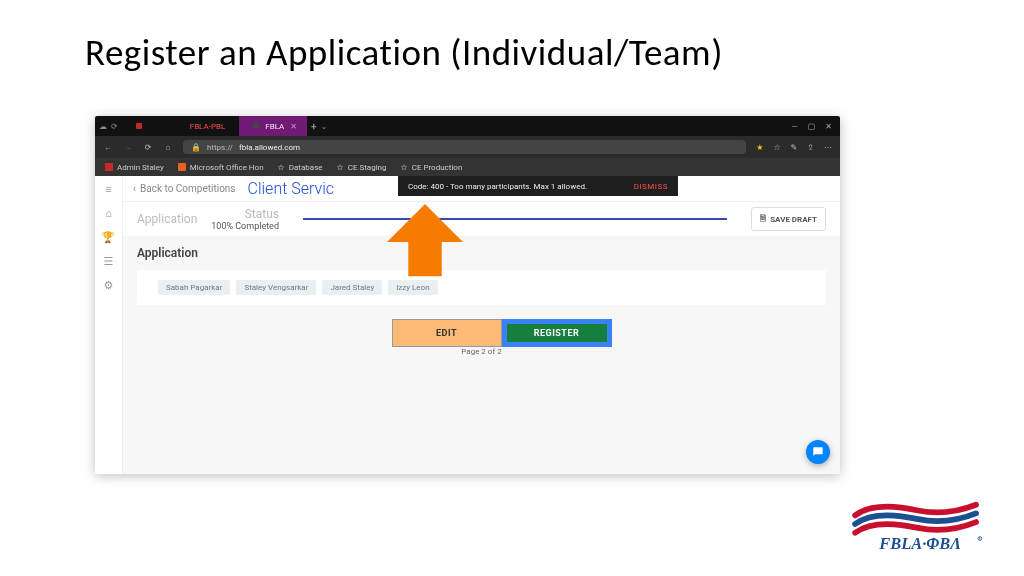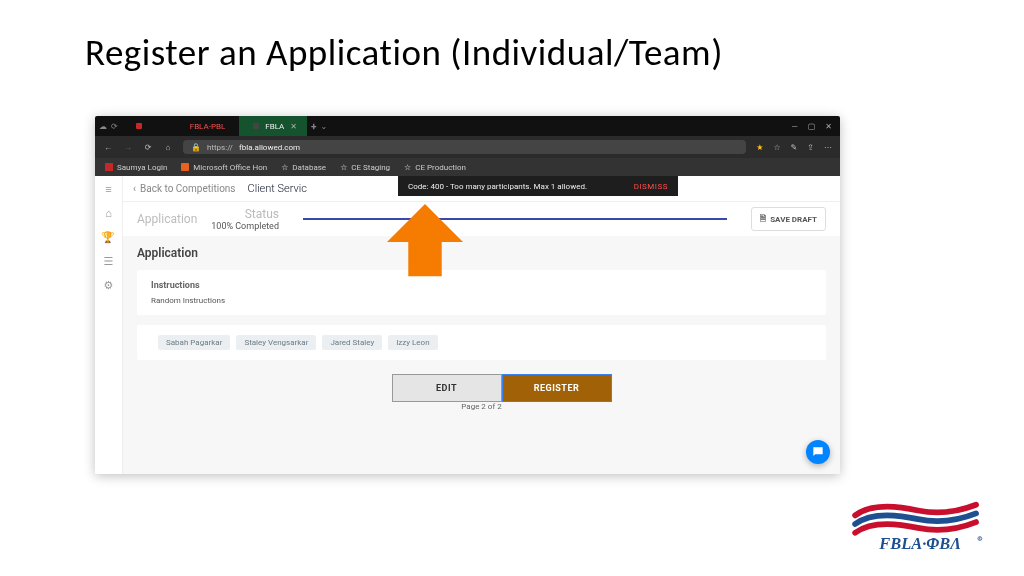--- a/index.html
+++ b/index.html
@@ -45,21 +45,21 @@
   }
   .titlebar .tab {
     background: #333;
     color: #aaa;
     padding: 3px 10px 3px 14px;
     position: relative;
     font-size: 8px;
     display: flex; align-items: center; gap: 6px;
     height: 100%;
   }
-  .titlebar .tab.active { background: #14532d; color: #eee; }
+  .titlebar .tab.active { background: #701a75; color: #eee; }
   .titlebar .tab.inactive { background: transparent; color: #ff4e4e; gap: 48px; }
   .titlebar .tab .favicon { width:6px; height:6px; background:#444; border-radius:1px; display:inline-block; }
   .titlebar .tab .close { font-size:8px; color:#aaa; }
   .titlebar .plus { color:#888; font-weight:bold; font-size:10px; }
   .titlebar .spacer { flex:1; }
   .titlebar .winbtns { display:flex; gap:10px; color:#aaa; font-size:8px; padding-right:4px; }
 
   .addressbar-row {
     height: 22px;
     background: #2b2b2b;
@@ -129,21 +129,21 @@
     background: #fff;
     border-bottom: 1px solid #eee;
     display:flex; align-items:center;
     gap: 12px;
     padding: 0 10px;
     font-size: 10px;
     color: #888;
     position: relative;
   }
   .backlink { color:#888; display:flex; align-items:center; gap:4px; cursor:pointer; }
-  .page-title { color:#0f172a; font-size: 11px; font-weight:300; }
+  .page-title { color:#1d4ed8; font-size: 16px; font-weight:300; }
 
   .error-toast {
     position: absolute;
     top: 0; left: 275px;
     width: 280px;
     height: 20px;
     background: #1e1e1e;
     color: #eee;
     font-size: 8px;
     display:flex; align-items:center; justify-content:space-between;
@@ -209,22 +209,22 @@
   .action-row {
     display:flex; justify-content:center; gap:0; margin-top:4px;
   }
   .btn {
     width: 110px; height: 28px;
     display:flex; align-items:center; justify-content:center;
     font-size: 9px; font-weight:bold;
     letter-spacing: 0.5px;
     cursor:pointer;
   }
-  .btn-outline { border:1px solid #999; background:#e5e5e5; color:#333;margin-left:40px; }
-  .btn-primary { background:#a16207; color:#fff; border:1px solid #3b82f6; }
+  .btn-outline { border:1px solid #999; background:#fdba74; color:#333;margin-left:40px; }
+  .btn-primary { background:#15803d; color:#fff; border:5px solid #3b82f6; }
 
   .pager { text-align:center; font-size:8px; color:#666; margin-top:0; }
 
   .chat-bubble {
     position:absolute;
     right: 10px; bottom: 10px;
     width: 24px; height:24px;
     background:#0084ff;
     border-radius:50%;
     display:flex; align-items:center; justify-content:center;
@@ -293,21 +293,21 @@
       <span>☆</span>
       <span>✎</span>
       <span>⇪</span>
       <span>⋯</span>
     </div>
   </div>
 
   <div class="bookmarkbar">
     <span class="bm">
       <span class="bm-icon bm-red"></span>
-      <span>Saumya Login</span>
+      <span>Admin Staley</span>
     </span>
     <span class="bm">
       <span class="bm-icon bm-orange"></span>
       <span>Microsoft Office Hon</span>
     </span>
     <span class="bm">
       <span class="bm-star">☆</span>
       <span>Database</span>
     </span>
     <span class="bm">
@@ -354,24 +354,20 @@
         <div class="progressline"></div>
         <div class="save-draft">
           <span>🗎</span>
           <span>SAVE DRAFT</span>
         </div>
       </div>
 
       <div class="panel-area">
         <div class="panel-title">Application</div>
 
-        <div class="card">
-          <div class="card-head">Instructions</div>
-          <div class="body-text">Random Instructions</div>
-        </div>
 
         <div class="card">
           <div class="members">
             <span class="chip">Sabah Pagarkar</span>
             <span class="chip">Staley Vengsarkar</span>
             <span class="chip">Jared Staley</span>
             <span class="chip">Izzy Leon</span>
           </div>
         </div>
 

